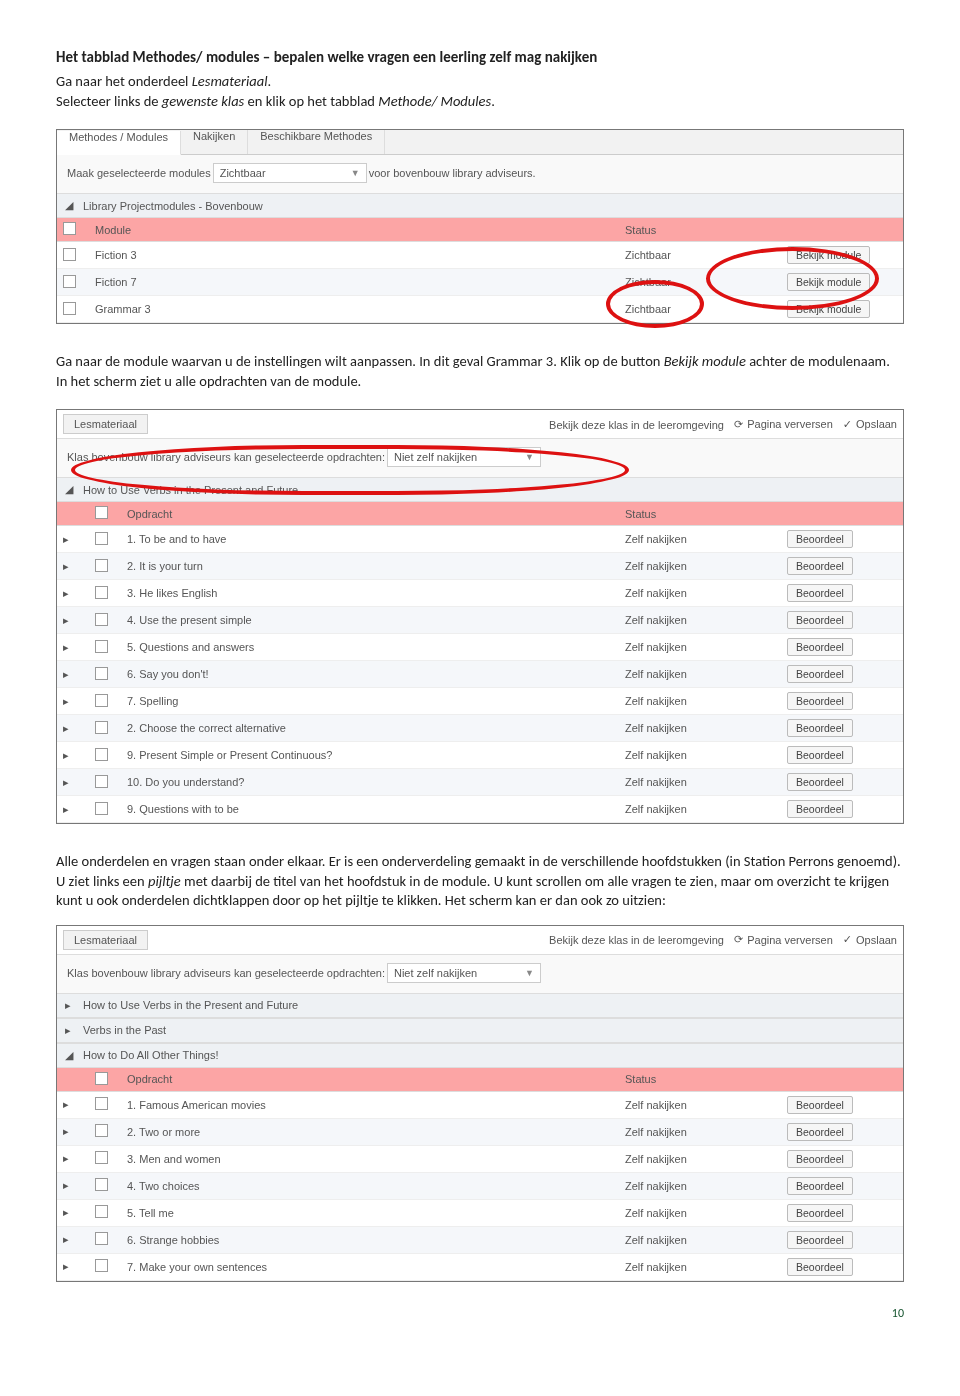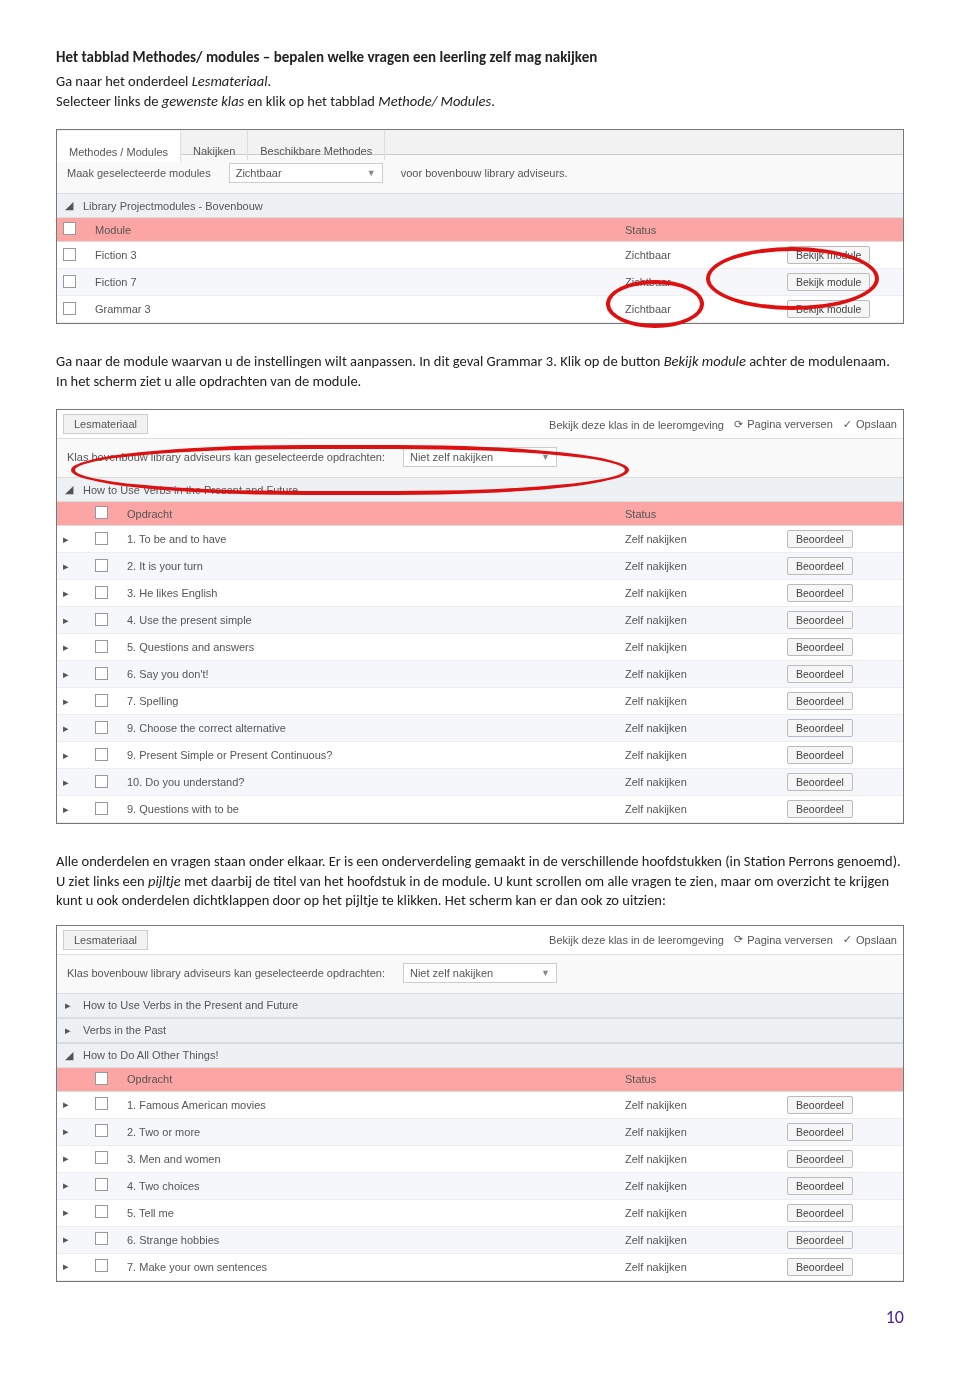--- a/index.html
+++ b/index.html
@@ -34,35 +34,35 @@
     box-sizing: border-box;
     width: 848px;
   }
   .tabs {
     background: #f2f2f2;
     border-bottom: 1px solid #ccc;
     display: flex;
     height: 24px;
   }
   .tab {
-    padding: 15px 12px;
+    padding: 0 12px;
     border-right:1px solid #ddd;
   }
   .tab.active {
     background: #fff;
     border-bottom:1px solid #fff;
     position: relative;
     top:1px;
   }
   .toolbar {
     padding: 8px 10px 10px 10px;
     background: #f9f9f9;
     display:flex;
     align-items:center;
-    gap:18px;
+    gap:2px;
   }
   .dropdown {
     display: inline-flex;
     align-items:center;
     background: #fff;
     border:1px solid #ccc;
     height: 18px;
     padding: 0 6px;
     min-width:140px;
     justify-content:space-between;
@@ -130,22 +130,22 @@
   .shot-wrap { position:relative; display:inline-block; }
   .red-circle {
     position:absolute;
     border:4px solid #d11;
     border-radius:50%;
     pointer-events:none;
   }
 
   .page-num {
     text-align:right;
-    font-size:18px;
-    color:#4c1d95;
+    font-size:12px;
+    color:#14532d;
     margin-top:24px;
   }
 </style>
 </head>
 <body>
 
 
 
 
 
@@ -300,21 +300,21 @@
           <tr>
             <td class="col-exp"><span>▸</span></td>
             <td class="col-cb"><span class="cb"></span></td>
             <td>7.  Spelling</td>
             <td class="col-status">Zelf nakijken</td>
             <td class="col-btn"><span class="mini-btn">Beoordeel</span></td>
           </tr>
           <tr>
             <td class="col-exp"><span>▸</span></td>
             <td class="col-cb"><span class="cb"></span></td>
-            <td>9.  Choose the correct alternative</td>
+            <td>2.  Choose the correct alternative</td>
             <td class="col-status">Zelf nakijken</td>
             <td class="col-btn"><span class="mini-btn">Beoordeel</span></td>
           </tr>
           <tr>
             <td class="col-exp"><span>▸</span></td>
             <td class="col-cb"><span class="cb"></span></td>
             <td>9.  Present Simple or Present Continuous?</td>
             <td class="col-status">Zelf nakijken</td>
             <td class="col-btn"><span class="mini-btn">Beoordeel</span></td>
           </tr>

